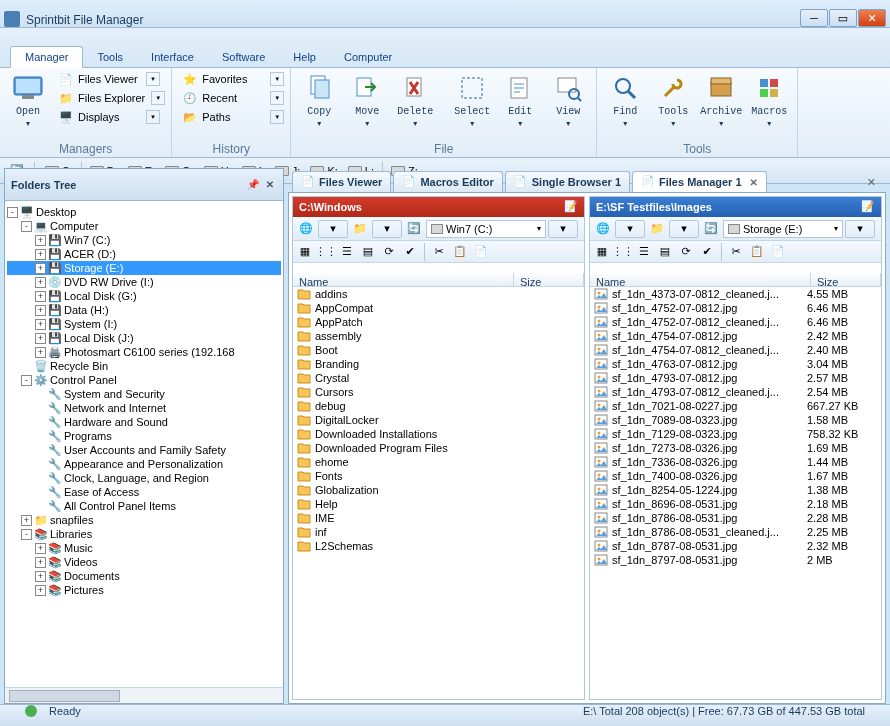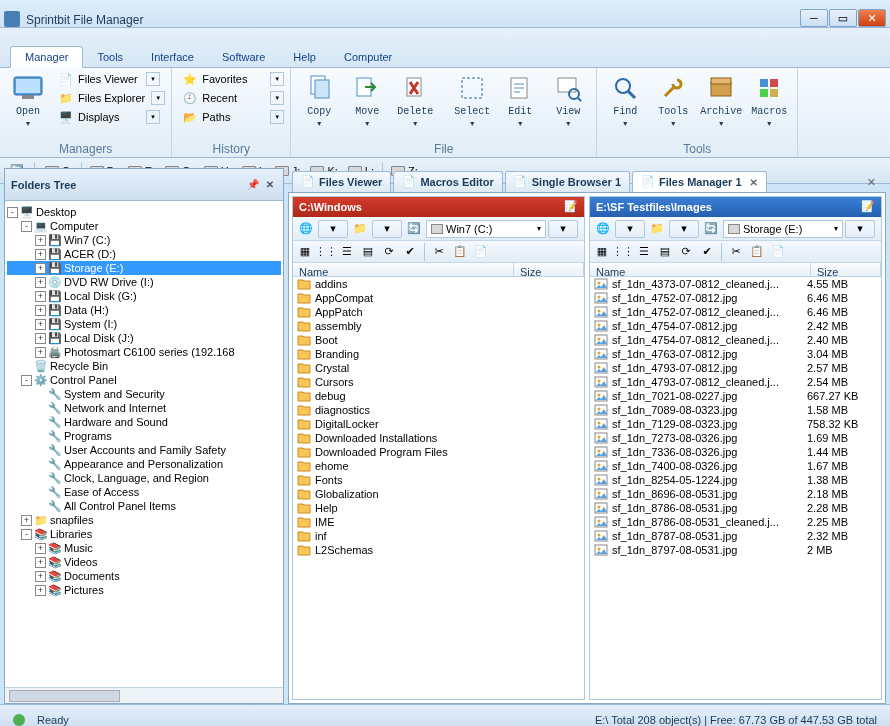--- a/index.html
+++ b/index.html
@@ -70,32 +70,32 @@
 .pathbar.blue { background: linear-gradient(#3b7fd6,#2560b0); }
 .pathbar .spacer { flex: 1; }
 .pathbar .path-ic { width: 14px; height: 14px; }
 .nav-toolbar { height: 24px; background: linear-gradient(#f4f9fe,#e2edf7); border-bottom: 1px solid #c3d6e7; display: flex; align-items: center; padding: 0 3px; gap: 2px; }
 .nav-toolbar .nbtn { width: 20px; height: 18px; display: flex; align-items: center; justify-content: center; cursor: pointer; border-radius: 2px; }
 .nav-toolbar .nbtn.wdd { width: 30px; border: 1px solid #b0c8de; }
 .drive-select { flex: 1; max-width: 120px; height: 18px; border: 1px solid #b0c8de; display: flex; align-items: center; padding: 0 4px; gap: 3px; background: #fff; cursor: pointer; }
 .drive-select .dd { margin-left: auto; font-size: 8px; }
 .view-toolbar { height: 22px; background: linear-gradient(#f4f9fe,#e2edf7); border-bottom: 1px solid #c3d6e7; display: flex; align-items: center; padding: 0 3px; gap: 3px; }
 .view-toolbar .vbtn { width: 18px; height: 16px; cursor: pointer; display: flex; align-items: center; justify-content: center; border-radius: 2px; }
-.list-header { height: 14px; background: linear-gradient(#fcfdff,#e8eff6); border-bottom: 1px solid #c3d6e7; display: flex; }
+.list-header { height: 14px; background: linear-gradient(#fcfdff,#e8eff6); border-bottom: 1px solid #c3d6e7; display: flex; margin-top: 10px; }
 .list-header .col { padding: 3px 6px; border-right: 1px solid #c3d6e7; color: #1a3a5a; cursor: pointer; }
 .list-header .col.name { flex: 1; }
 .list-header .col.size { width: 70px; }
 .file-list { flex: 1; overflow-y: auto; overflow-x: hidden; }
 .file-row { display: flex; align-items: center; padding: 1px 4px; cursor: pointer; }
 .file-row .fic { width: 14px; height: 12px; margin-right: 4px; flex-shrink: 0; }
 .file-row .fname { flex: 1; white-space: nowrap; overflow: hidden; text-overflow: ellipsis; }
 .file-row .fsize { width: 70px; text-align: left; }
 
 
-.statusbar { position: absolute; left: 0; right: 0; bottom: 0; height: 22px; background: linear-gradient(#e5f0fb,#cfdff0); border-top: 1px solid #9db9d6; display: flex; align-items: flex-end; padding: 0 13px; gap: 12px; color: #1a3a5a; }
+.statusbar { position: absolute; left: 0; right: 0; bottom: 0; height: 22px; background: linear-gradient(#e5f0fb,#cfdff0); border-top: 1px solid #9db9d6; display: flex; align-items: flex-start; padding: 0 25px; gap: 12px; color: #1a3a5a; }
 .statusbar .status-ic { width: 12px; height: 12px; border-radius: 50%; background: #4caf50; }
 .statusbar .spacer { flex: 1; }
 
 
 .hscroll { height: 16px; background: #eef3f8; border-top: 1px solid #c3d6e7; display: flex; align-items: center; }
 .hscroll .thumb { width: 40%; height: 12px; background: #cfd9e3; border: 1px solid #aab; margin-left: 4px; }
 
 
 svg { display: block; }
 </style>
@@ -653,29 +653,20 @@
               </span>
               <span class="fname">debug</span>
               <span class="fsize"></span>
             </div>
             <div class="file-row">
               <span class="fic">
                 <svg width="14" height="12">
                   <path d="M1 2h5l1 1h6v8H1z" fill="#f7c558" stroke="#c89020"></path>
                 </svg>
               </span>
-              <span class="fname">diagnostics</span>
-              <span class="fsize"></span>
-            </div>
-            <div class="file-row">
-              <span class="fic">
-                <svg width="14" height="12">
-                  <path d="M1 2h5l1 1h6v8H1z" fill="#f7c558" stroke="#c89020"></path>
-                </svg>
-              </span>
               <span class="fname">DigitalLocker</span>
               <span class="fsize"></span>
             </div>
             <div class="file-row">
               <span class="fic">
                 <svg width="14" height="12">
                   <path d="M1 2h5l1 1h6v8H1z" fill="#f7c558" stroke="#c89020"></path>
                 </svg>
               </span>
               <span class="fname">Downloaded Installations</span>

